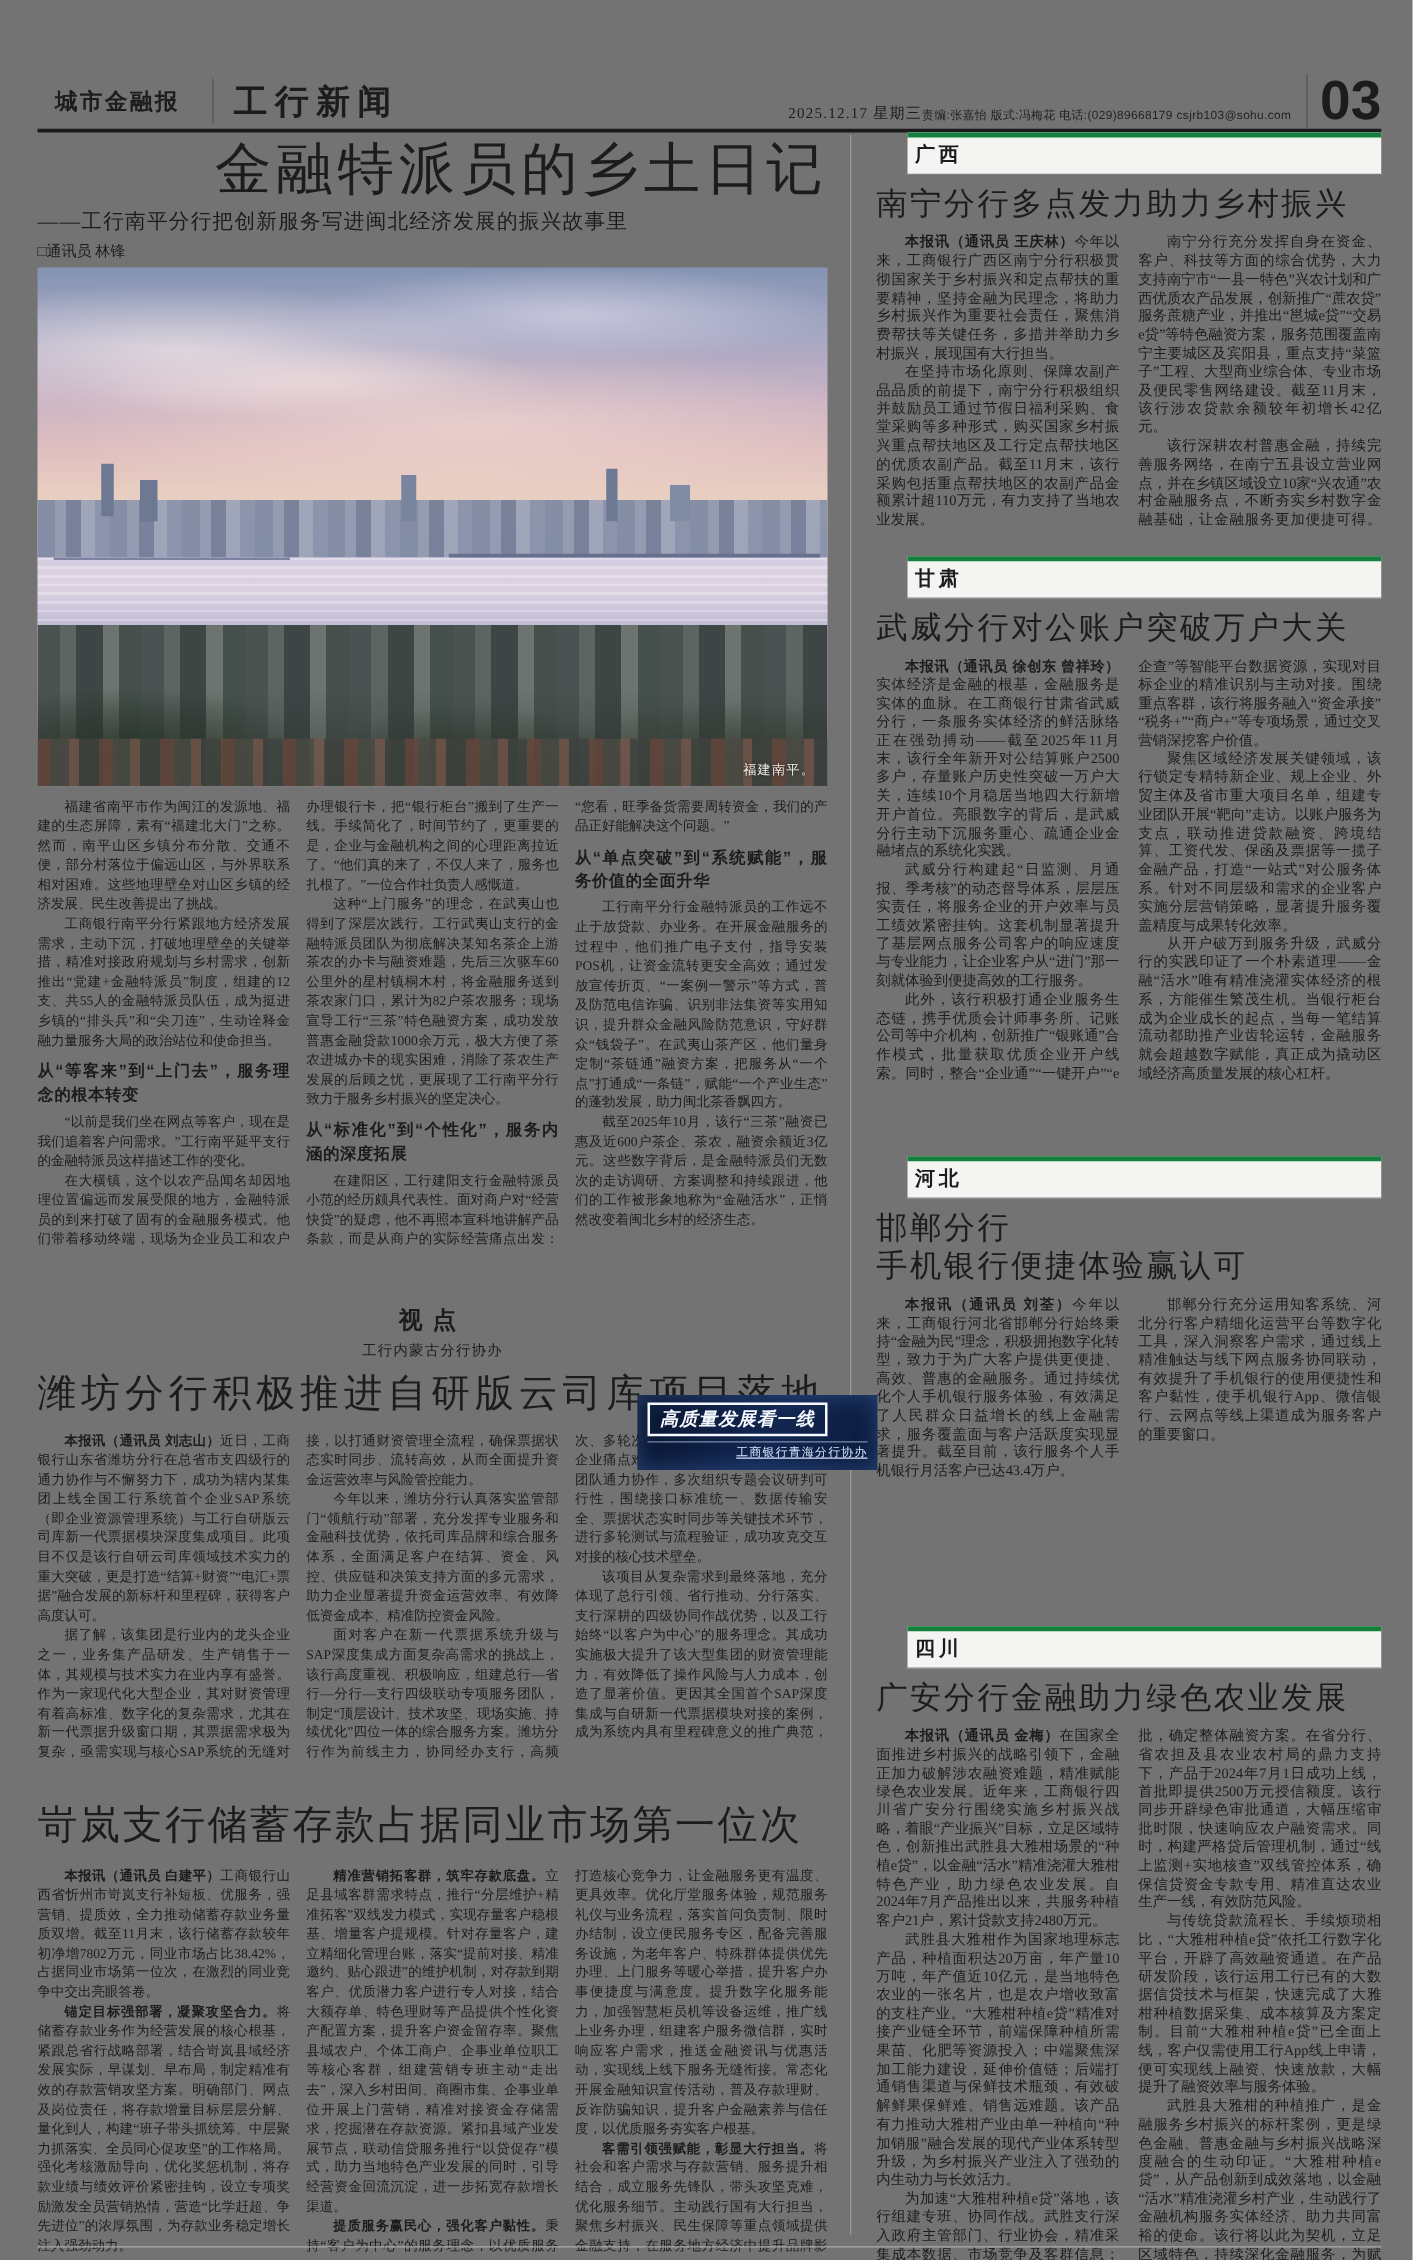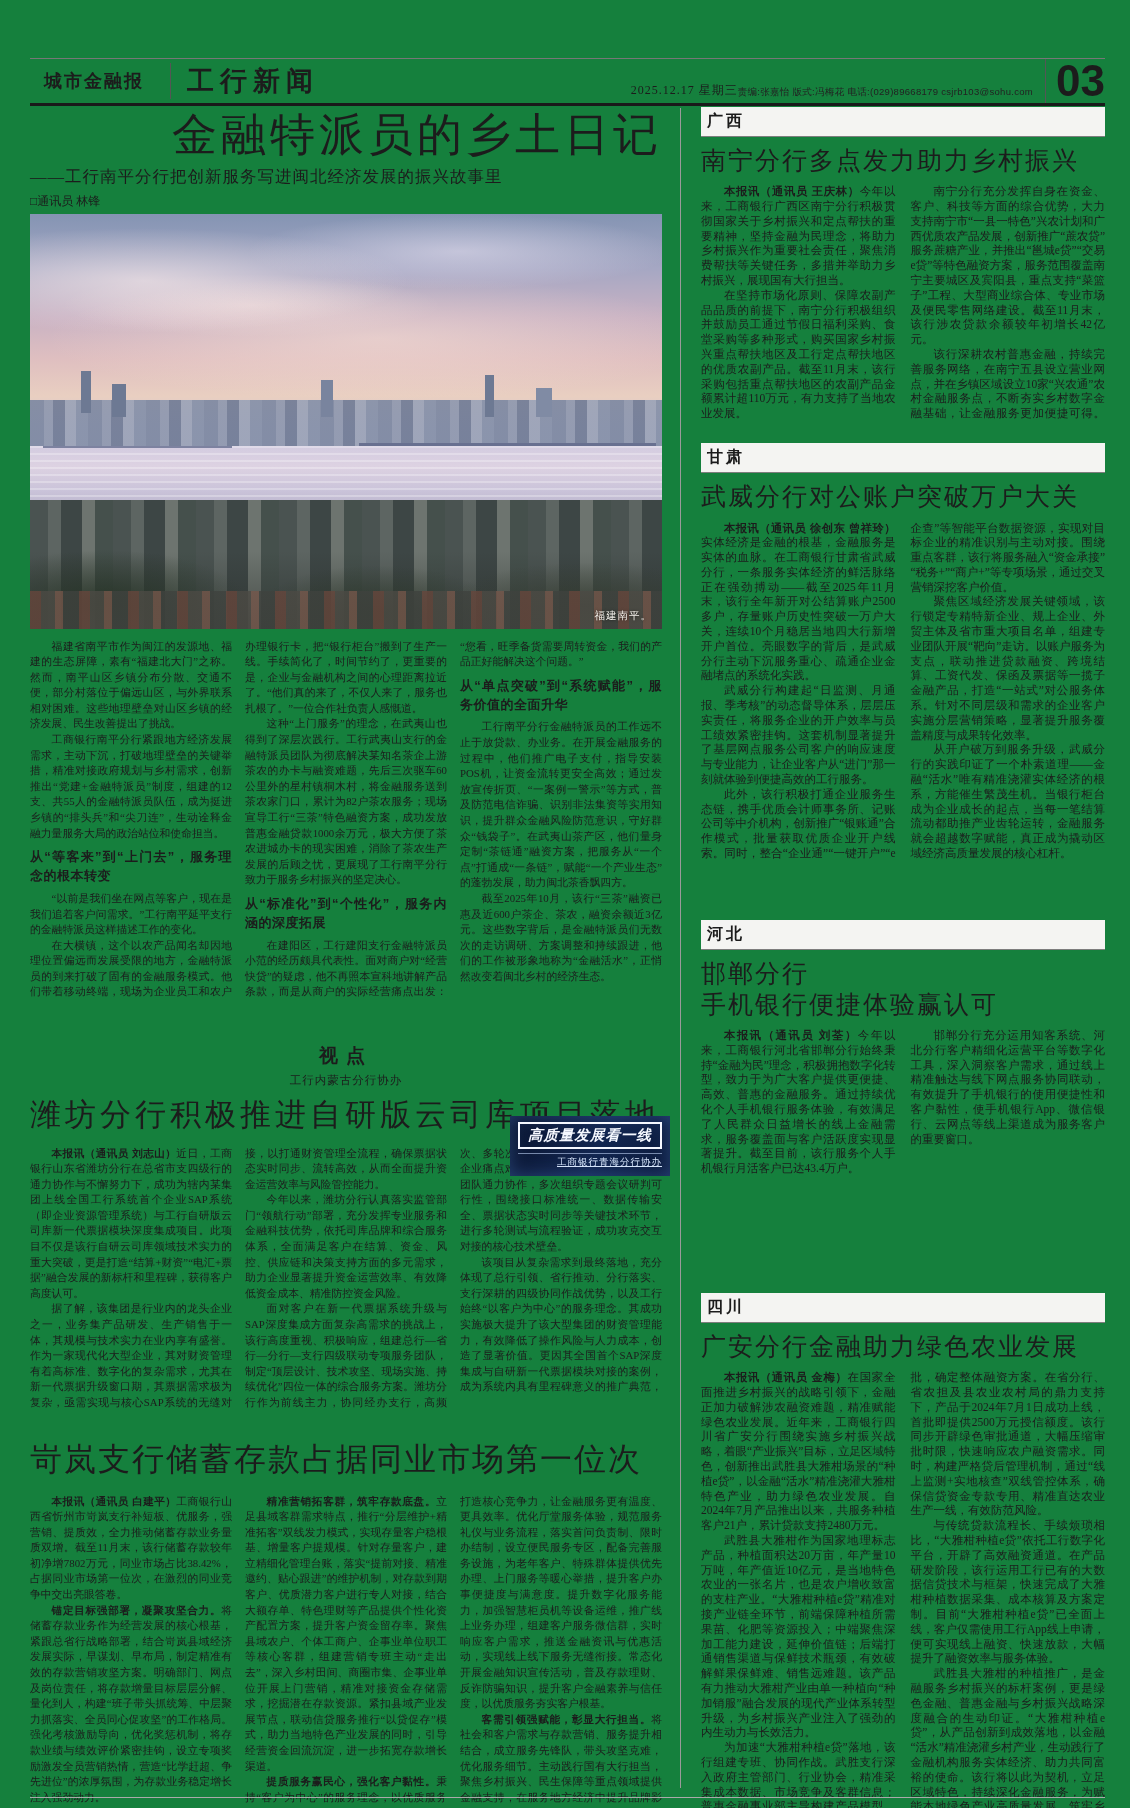--- a/index.html
+++ b/index.html
@@ -1,17 +1,17 @@
 <!DOCTYPE html>
 <html lang="zh"><head>
 <meta charset="utf-8">
 <style>
   html,body{margin:0;padding:0;background:#e9e9e7;}
   .sheet{
-    position:relative;width:1130px;height:1808px;margin:0 auto;background:#15803d;
+    position:relative;width:1130px;height:1808px;margin:0 auto;background:#737373;
     font-family:"Liberation Serif","DejaVu Serif",serif;color:#1c1c1c;overflow:hidden;
   }
   
   .masthead{
     position:absolute;left:30px;right:25px;top:58px;height:44px;
     border-top:1px solid #777;border-bottom:3px solid #1a1a1a;
     display:flex;align-items:stretch;
   }
   .paper-name{display:flex;align-items:center;padding:0 26px 0 14px;font-weight:bold;font-size:18px;letter-spacing:2px;}
   .mast-sep{width:1px;background:#555;margin:4px 0;}
@@ -60,40 +60,40 @@
     linear-gradient(180deg,transparent 40%,rgba(40,44,40,.55) 100%);}
   .roofs{position:absolute;left:0;right:0;bottom:0;height:9%;opacity:.8;background:
     repeating-linear-gradient(90deg,#66463c 0 11px,#4c4a44 11px 25px,#74564a 25px 33px,#3f423e 33px 49px);}
   .photo-caption{position:absolute;right:10px;bottom:6px;color:#f3f0ea;font-size:10.5px;letter-spacing:1px;text-shadow:0 0 3px rgba(0,0,0,.6);}
   
   .colbody{column-gap:13px;text-align:justify;overflow:hidden;}
   .colbody p{margin:0;text-indent:2em;font-size:10.8px;line-height:15.6px;}
   .colbody p b{font-family:"Liberation Sans","DejaVu Sans",sans-serif;font-size:10.6px;}
   .colbody h4{font-family:"Liberation Sans","DejaVu Sans",sans-serif;font-size:13px;line-height:1.45;margin:7px 0 5px;letter-spacing:.5px;}
   .lead-body{height:392px;column-count:3;position:relative;}
-  .promo{position:absolute;right:1px;bottom:3px;width:160px;height:60px;
+  .promo{position:absolute;right:1px;bottom:3px;width:192px;height:60px;
     background:linear-gradient(115deg,#0a1530 0%,#122650 55%,#0c1b3c 100%);
     box-shadow:inset 0 0 18px rgba(90,140,220,.35);padding:6px 8px 4px;box-sizing:border-box;}
   .promo-title{display:inline-block;border:2px solid #f5f8ff;color:#f5f8ff;
     font-family:"Liberation Sans","DejaVu Sans",sans-serif;font-weight:bold;font-style:italic;
     font-size:14.5px;letter-spacing:1px;padding:2px 8px;}
   .promo-sub{margin-top:4px;text-align:right;color:#d5e4fa;font-size:9.5px;letter-spacing:1px;
     border-top:1px solid rgba(190,210,245,.6);padding-top:2px;font-family:"Liberation Sans","DejaVu Sans",sans-serif;text-decoration:underline;}
   
   .viewpoint{display:flex;align-items:center;margin:12px 0 2px;flex-direction:column;}
   .viewpoint .rule{flex:1;height:1px;background:#8a8a8a;}
   .viewpoint .label{padding:0 22px;font-size:19px;font-weight:bold;letter-spacing:8px;}
   .coorg{text-align:center;font-size:11.5px;margin:4px 0 6px;letter-spacing:1px;}
   .mid-headline{font-family:"Liberation Sans","DejaVu Sans",sans-serif;font-weight:normal;font-size:31px;letter-spacing:4px;margin:6px 0 10px;white-space:nowrap;}
   .weifang-body{height:272px;column-count:3;}
   .kelan-headline{font-family:"Liberation Sans","DejaVu Sans",sans-serif;font-weight:normal;font-size:32px;letter-spacing:2px;margin:20px 0 12px;white-space:nowrap;}
   .kelan-body{height:318px;column-count:3;}
   
-  .kicker{border-top:1px solid #15803d;border-bottom:1px solid #7d7d7d;background:#f4f4f2;
-    font-weight:bold;font-size:16px;letter-spacing:3px;padding:4px 6px;margin-bottom:8px;}
+  .kicker{border-top:4px solid #15803d;border-bottom:1px solid #7d7d7d;background:#f4f4f2;
+    font-weight:bold;font-size:16px;letter-spacing:3px;padding:4px 6px;margin-bottom:8px;margin-left:25px;}
   .side-article{margin-bottom:14px;}
   .side-title{font-family:"Liberation Sans","DejaVu Sans",sans-serif;font-weight:normal;font-size:25px;letter-spacing:2px;margin:2px 0 8px;line-height:1.25;}
   .side-title span{display:block;}
   .side-body{column-count:2;column-gap:15px;text-align:justify;overflow:hidden;}
   .side-body p{margin:0;text-indent:2em;font-size:11.5px;line-height:14.8px;}
   .side-body p b{font-family:"Liberation Sans","DejaVu Sans",sans-serif;font-size:11.3px;}
   .h-gx{height:244px;} .h-gs{height:384px;} .h-hb{height:250px;} .h-sc{height:478px;}
   .bottom-rule{position:absolute;left:30px;right:25px;bottom:10px;height:1px;background:#aaa;}
 </style>
 </head>

